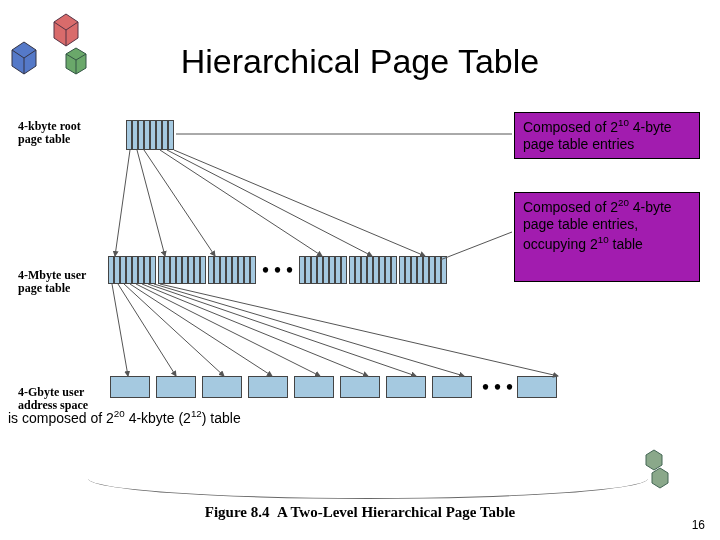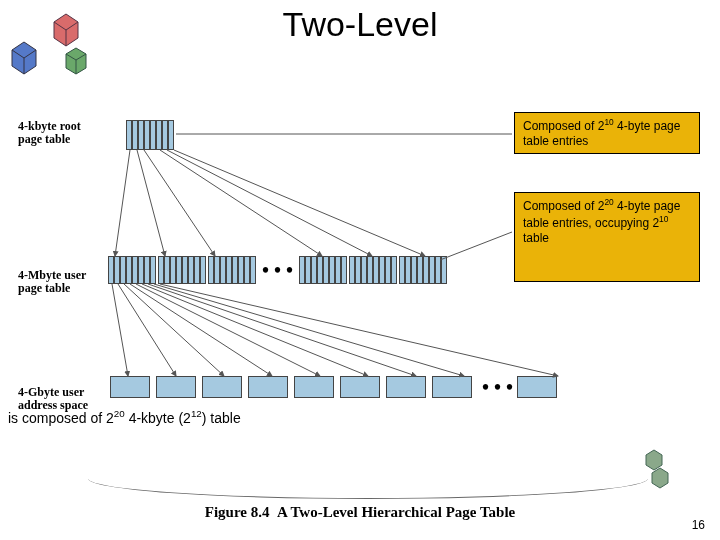--- a/index.html
+++ b/index.html
@@ -29,22 +29,22 @@
     font-size: 12px;
     font-weight: bold;
     line-height: 1.1;
   }
   .lbl-root   { top: 120px; left: 18px; }
   .lbl-user   { top: 253px; left: 18px; margin-top: 16px; }
   .lbl-addr   { top: 370px; left: 18px; margin-top: 16px; }
   .note {
     position: absolute;
     border: 1px solid #000;
-    background: #eab308;
-    font-size: 12px;
+    background: #a21caf;
+    font-size: 14px;
     padding: 4px 8px;
     line-height: 1.25;
     width: 168px;
   }
   .note-root { top: 112px; left: 514px; }
   .note-user { top: 192px; left: 514px; height: 80px; }
   .note-bottom {
     position: absolute;
     top: 408px;
     left: 8px;
@@ -140,21 +140,22 @@
       <line x1="12" y1="16" x2="12" y2="32" stroke="#534"></line>
     </g>
   <g transform="translate(60,36)">
       <polygon points="0,6 10,0 20,6 20,20 10,26 0,20" fill="#6aa86a" stroke="#354"></polygon>
       <polyline points="0,6 10,12 20,6" fill="none" stroke="#354"></polyline>
       <line x1="10" y1="12" x2="10" y2="26" stroke="#354"></line>
     </g>
 </svg>
 
 <h1 class="title">
-  <span>Two-Level</span><br>
+  <br>
+  <span>Hierarchical Page Table</span>
 </h1>
 
 <div class="label lbl-root">4-kbyte root<br>page table</div>
 <div class="label lbl-user">4-Mbyte user<br>page table</div>
 <div class="label lbl-addr">4-Gbyte user<br>address space</div>
 
 <div class="table-block root-block">
   <div class="cell"></div>
     <div class="cell"></div>
     <div class="cell"></div>

